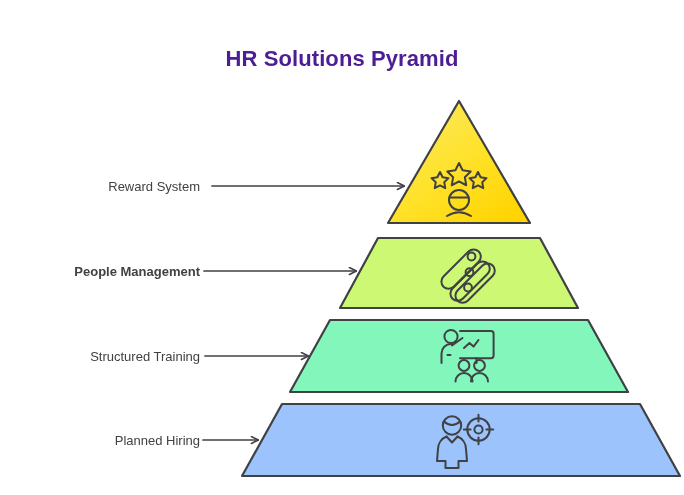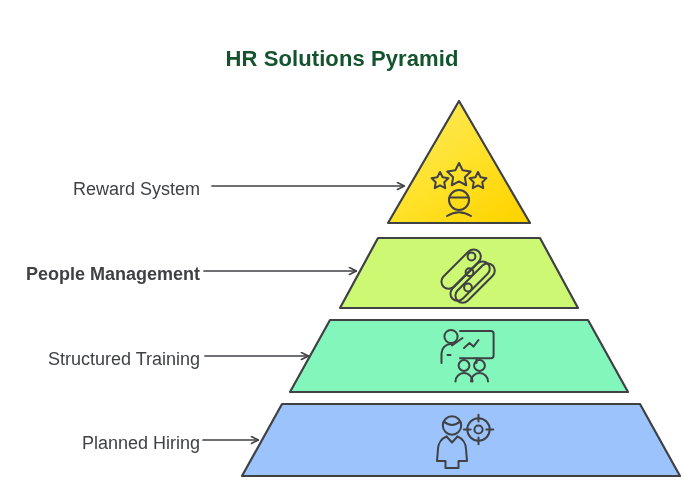--- a/index.html
+++ b/index.html
@@ -24,28 +24,28 @@
   }
 
   #chart-title {
     position: absolute;
     top: 46px;
     left: 0;
     width: 684px;
     text-align: center;
     font-size: 22px;
     font-weight: bold;
-    color: #14532d;
+    color: #4c1d95;
     letter-spacing: 0.1px;
     white-space: nowrap;
   }
 
   .tier-label {
     position: absolute;
-    font-size: 18px;
+    font-size: 13px;
     color: #3f4144;
     text-align: right;
     white-space: nowrap;
     line-height: 1;
   }
   .tier-label.l0 { right: 484px; top: 180px; }
   .tier-label.l1 { right: 484px; top: 265px; font-weight: bold; }
   .tier-label.l2 { right: 484px; top: 350px; }
   .tier-label.l3 { right: 484px; top: 434px; text-align: right; }
 

